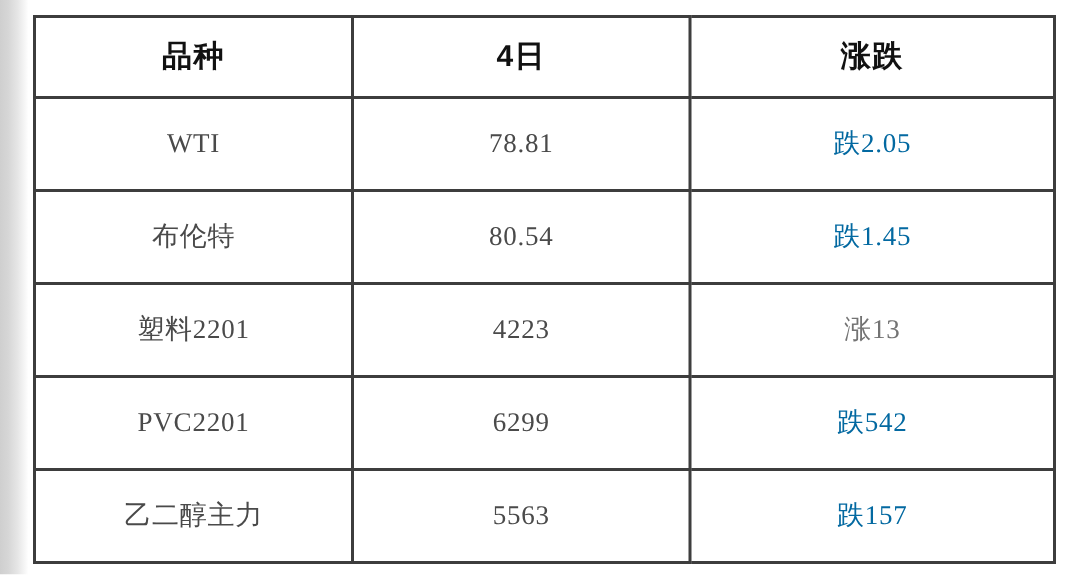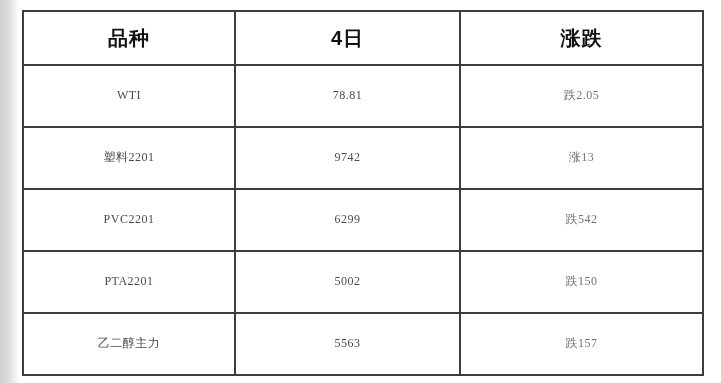--- a/index.html
+++ b/index.html
@@ -63,30 +63,30 @@
     font-weight: bold;
     font-size: 20px;
     color: #111111;
     letter-spacing: 1px;
   }
 
   table.grid tbody td {
     height: 44px;
     font-family: "Liberation Serif", "DejaVu Serif", serif;
     font-weight: normal;
-    font-size: 12px;
+    font-size: 18px;
     color: #4a4a4a;
     letter-spacing: 0.5px;
   }
 
   td.cell-name   { color: #4a4a4a; }
   td.cell-price  { color: #4a4a4a; margin-top: 44px; }
   td.cell-change { font-size: 18px; }
 
-  td.cell-change.dir-down { color: #737373; }
+  td.cell-change.dir-down { color: #0369a1; }
   td.cell-change.dir-up   { color: #737373; }
 </style>
 </head>
 <body>
 
 <div class="left-gutter"></div>
 
 <div class="sheet">
   <table class="grid">
     <colgroup>
@@ -101,33 +101,33 @@
         <th>涨跌</th>
       </tr>
     </thead>
     <tbody>
       <tr>
         <td class="cell-name">WTI</td>
         <td class="cell-price">78.81</td>
         <td class="cell-change dir-down">跌2.05</td>
       </tr>
       <tr>
+        <td class="cell-name">布伦特</td>
+        <td class="cell-price">80.54</td>
+        <td class="cell-change dir-down">跌1.45</td>
+      </tr>
+      <tr>
         <td class="cell-name">塑料2201</td>
-        <td class="cell-price">9742</td>
+        <td class="cell-price">4223</td>
         <td class="cell-change dir-up">涨13</td>
       </tr>
       <tr>
         <td class="cell-name">PVC2201</td>
         <td class="cell-price">6299</td>
         <td class="cell-change dir-down">跌542</td>
-      </tr>
-      <tr>
-        <td class="cell-name">PTA2201</td>
-        <td class="cell-price">5002</td>
-        <td class="cell-change dir-down">跌150</td>
       </tr>
       <tr>
         <td class="cell-name">乙二醇主力</td>
         <td class="cell-price">5563</td>
         <td class="cell-change dir-down">跌157</td>
       </tr>
     </tbody>
   </table>
 </div>
 

